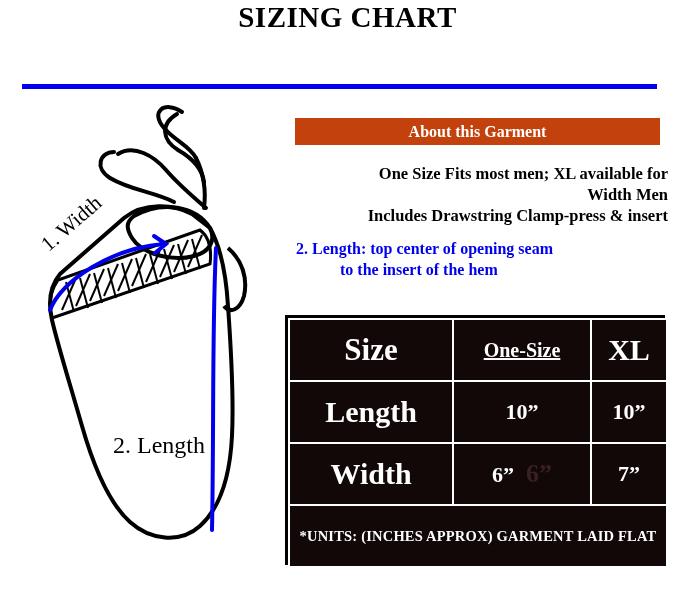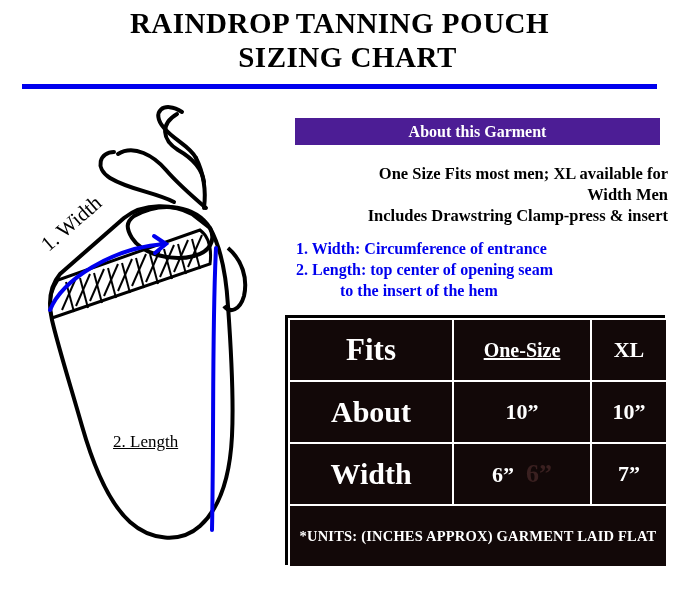--- a/index.html
+++ b/index.html
@@ -67,33 +67,32 @@
     font-weight: normal;
     transform: rotate(-41deg);
     transform-origin: left top;
     white-space: nowrap;
   }
   .label-length {
     position: absolute;
     left: 113px;
     top: 432px;
     font-family: "Liberation Serif", serif;
-    font-size: 17px;
+    font-size: 24px;
     white-space: nowrap;
-    text-decoration: underline;
   }
 
   
   .about-bar {
     position: absolute;
     left: 295px;
     top: 118px;
     width: 365px;
     height: 27px;
-    background: #4c1d95;
+    background: #c2410c;
     color: #ffffff;
     font-family: "Liberation Serif", serif;
     font-weight: bold;
     font-size: 16px;
     text-align: center;
     line-height: 27px;
   }
   .about-text {
     position: absolute;
     left: 296px;
@@ -148,42 +147,41 @@
     background: #120808;
     color: #ffffff;
     height: 58px;
     vertical-align: middle;
   }
   td.c-label { width: 160px; font-size: 30px; }
   td.c-one   { width: 134px; font-size: 22px; }
   td.c-xl    { width: 72px;  font-size: 22px; }
   td.hdr-label { font-size: 31px; }
   td.hdr-one { font-size: 20px; text-decoration: underline; }
-  td.hdr-xl  { font-size: 22px; }
+  td.hdr-xl  { font-size: 30px; }
   .ghost {
     color: #3a2020;
     font-size: 26px;
     padding-left: 12px;
   }
   .footnote-row td {
     border: none;
     background: #000000;
     height: 40px;
     font-family: "Liberation Sans", sans-serif;
     font-weight: bold;
     font-size: 14.5px;
     letter-spacing: 0.2px;
     margin-top: 32px;
   }
 </style>
 </head>
 <body>
 
 <div class="title-block">
-  <div class="title-line1">RAINDROP TANNING POUCH</div>
   <div class="title-line2">SIZING CHART</div>
 </div>
 <div class="blue-rule"></div>
 
 <div class="illustration">
   <svg width="270" height="480" viewBox="0 0 270 480">
 
     <path d="M168 16 C150 4 136 16 150 32 C160 44 176 50 182 62" fill="none" stroke="#000" stroke-width="4" stroke-linecap="round"></path>
     <path d="M163 18 C146 28 148 44 164 54 C178 62 188 72 190 86" fill="none" stroke="#000" stroke-width="4" stroke-linecap="round"></path>
     <path d="M100 56 C86 56 80 72 96 82 C116 94 140 96 160 106" fill="none" stroke="#000" stroke-width="4" stroke-linecap="round"></path>
@@ -241,35 +239,34 @@
 
 <div class="about-bar">About this Garment</div>
 
 <div class="about-text">
   <span class="ln">One Size Fits most men; XL available for</span>
   <span class="ln">Width Men</span>
   <span class="ln">Includes Drawstring Clamp-press &amp; insert</span>
 </div>
 
 <div class="blue-notes">
-  <span class="ln">1. Width: Circumference of entrance</span>
   <span class="ln">2. Length: top  center of opening seam</span>
   <span class="indent">to the insert of the hem</span>
 </div>
 
 <div class="table-wrap">
   <table class="sizing">
     <tbody>
       <tr>
-        <td class="c-label hdr-label">Fits</td>
+        <td class="c-label hdr-label">Size</td>
         <td class="c-one hdr-one">One-Size</td>
         <td class="c-xl hdr-xl">XL</td>
       </tr>
       <tr>
-        <td class="c-label">About</td>
+        <td class="c-label">Length</td>
         <td class="c-one">10”</td>
         <td class="c-xl">10”</td>
       </tr>
       <tr>
         <td class="c-label">Width</td>
         <td class="c-one">
           <span>6”</span><span class="ghost">6”</span>
         </td>
         <td class="c-xl">7”</td>
       </tr>

